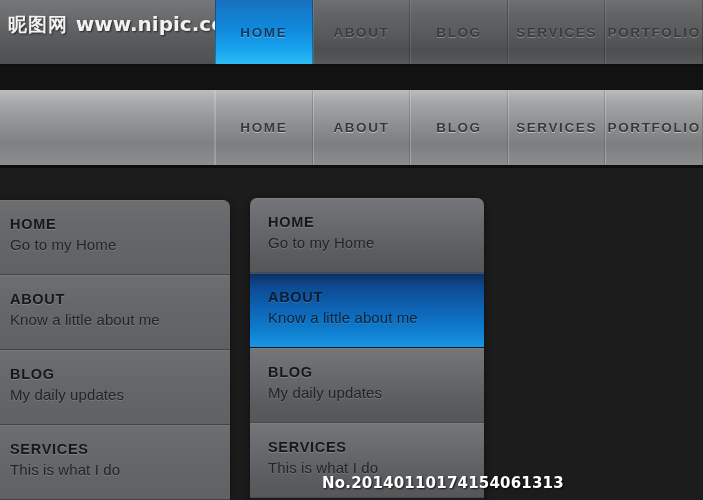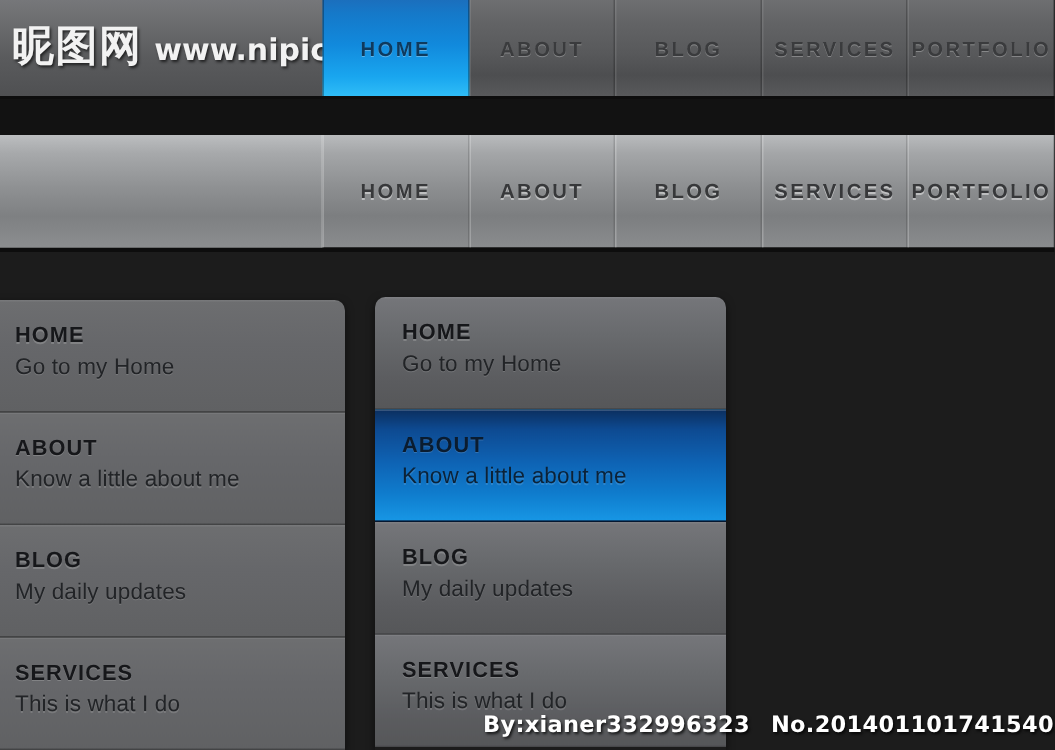--- a/index.html
+++ b/index.html
@@ -39,21 +39,21 @@
     border-left:1px solid rgba(0,0,0,.30);
     border-right:1px solid rgba(0,0,0,.30);
   }
   .watermark-top {
     position:absolute; left:8px; top:12px;
     font-size:21px; font-weight:bold; color:#f2f2f2;
     letter-spacing:.5px; white-space:nowrap;
     text-shadow:1px 1px 2px rgba(0,0,0,.65);
     font-family:"DejaVu Sans", sans-serif;
   }
-  .watermark-top .cn { font-size:28px; letter-spacing:1px; }
+  .watermark-top .cn { font-size:19px; letter-spacing:1px; }
   .watermark-top .url { font-size:20px; letter-spacing:0px; }
 
   
   .gap-dark { position:absolute; left:0; top:66px; width:703px; height:24px; background:#121212; }
 
   
   .navbar-second {
     position:absolute; left:0; top:90px; width:703px; height:78px;
     background:linear-gradient(to bottom,#b9bbbd 0%,#a4a6a8 16%,#8d8f91 46%,#7c7e80 72%,#8a8c8e 100%);
     display:flex; align-items:stretch;
@@ -208,17 +208,16 @@
       <div class="title">BLOG</div>
       <div class="sub">My daily updates</div>
     </div>
     <div class="menurow plain">
       <div class="title">SERVICES</div>
       <div class="sub">This is what I do</div>
     </div>
   </div>
 
   <div class="watermark-bottom">
-    <span>By:xianer332996323</span>
     <span>No.20140110174154061313</span>
   </div>
 
 </div>
 
 </body></html>

